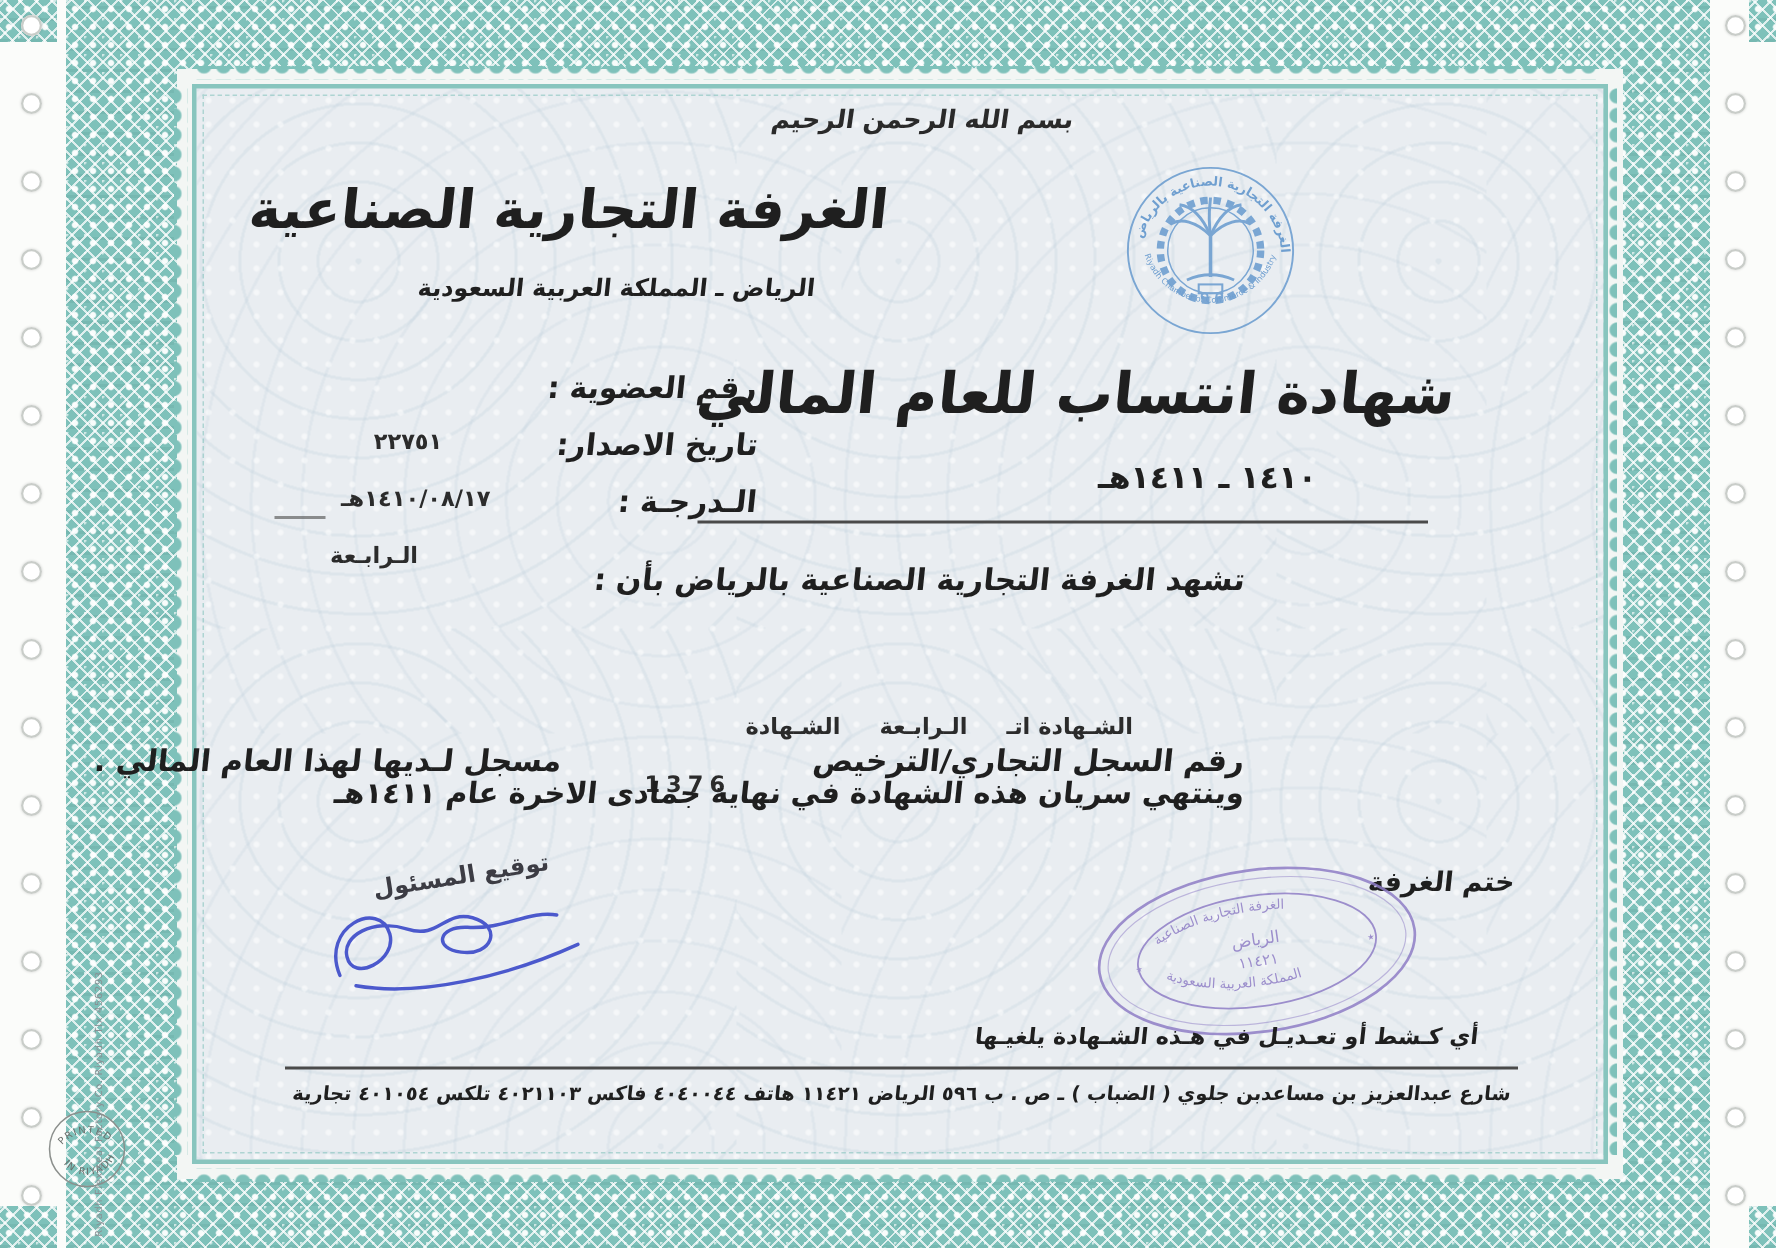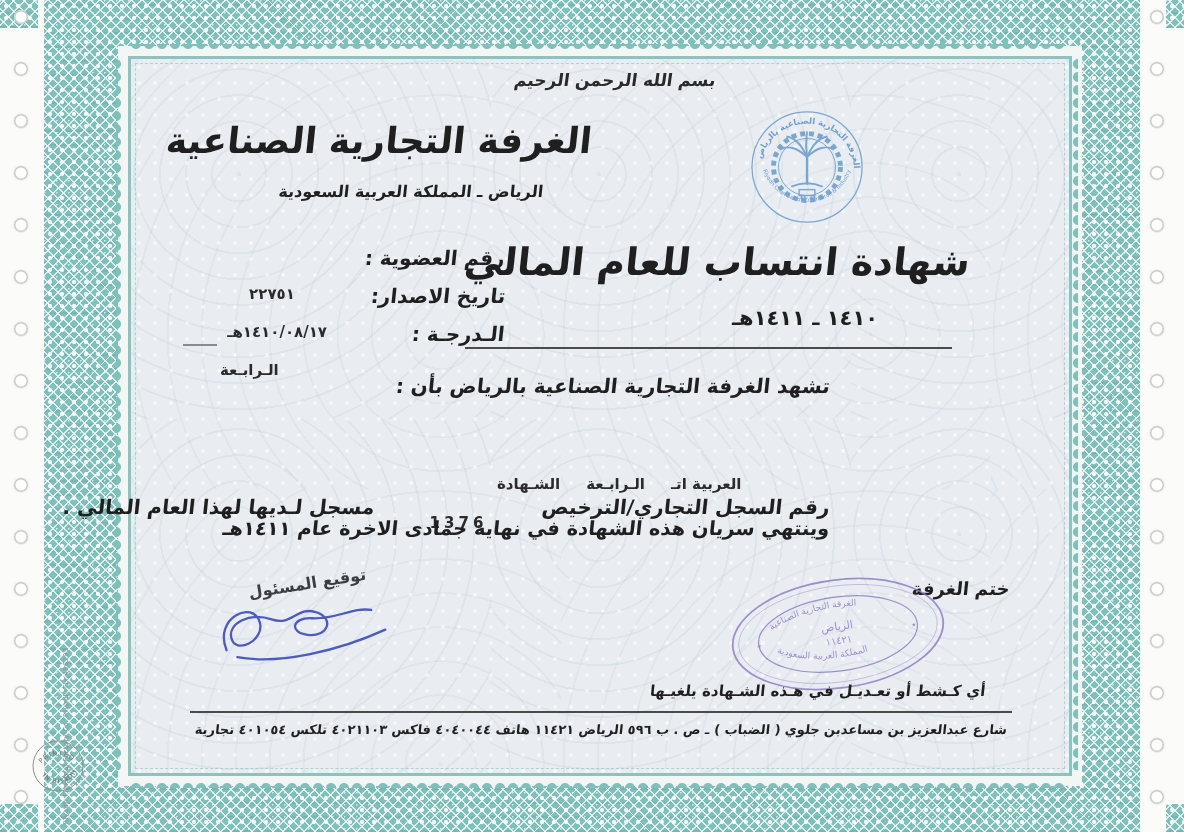--- a/index.html
+++ b/index.html
@@ -167,21 +167,21 @@
   <div class="abs ar dotmatrix" style="left:182px;top:291px;width:145px;text-align:right;">١٤١٠/٠٨/١٧هـ</div>
 
   <div class="abs ar callig label" style="right:679px;top:322px;">الـدرجـة :</div>
   <div class="abs ar dotmatrix" style="left:220px;top:329px;width:100px;text-align:left;">الـرابـعة</div>
 
   <div class="abs ar callig label" style="right:354px;top:374px;">تشهد الغرفة التجارية الصناعية بالرياض بأن :</div>
 
   <div class="abs name-row" style="left:497px;top:443px;">
     <span class="ar dotmatrix">الشـهادة</span>
     <span class="ar dotmatrix">الـرابـعة</span>
-    <span class="ar dotmatrix">العربية اتـ</span>
+    <span class="ar dotmatrix">الشـهادة اتـ</span>
   </div>
 
   <div class="abs" style="right:354px;top:482px;direction:rtl;display:flex;align-items:center;gap:55px;">
     <span class="ar callig label">رقم السجل التجاري/الترخيص</span>
     <span class="ar dotmatrix dm-num">1376</span>
     <span class="ar callig label">مسجل لـديها لهذا العام المالي .</span>
   </div>
 
   <div class="abs ar callig" style="right:354px;top:517px;font-size:19.5px;">وينتهي سريان هذه الشهادة في نهاية جمادى الاخرة عام ١٤١١هـ</div>
 

